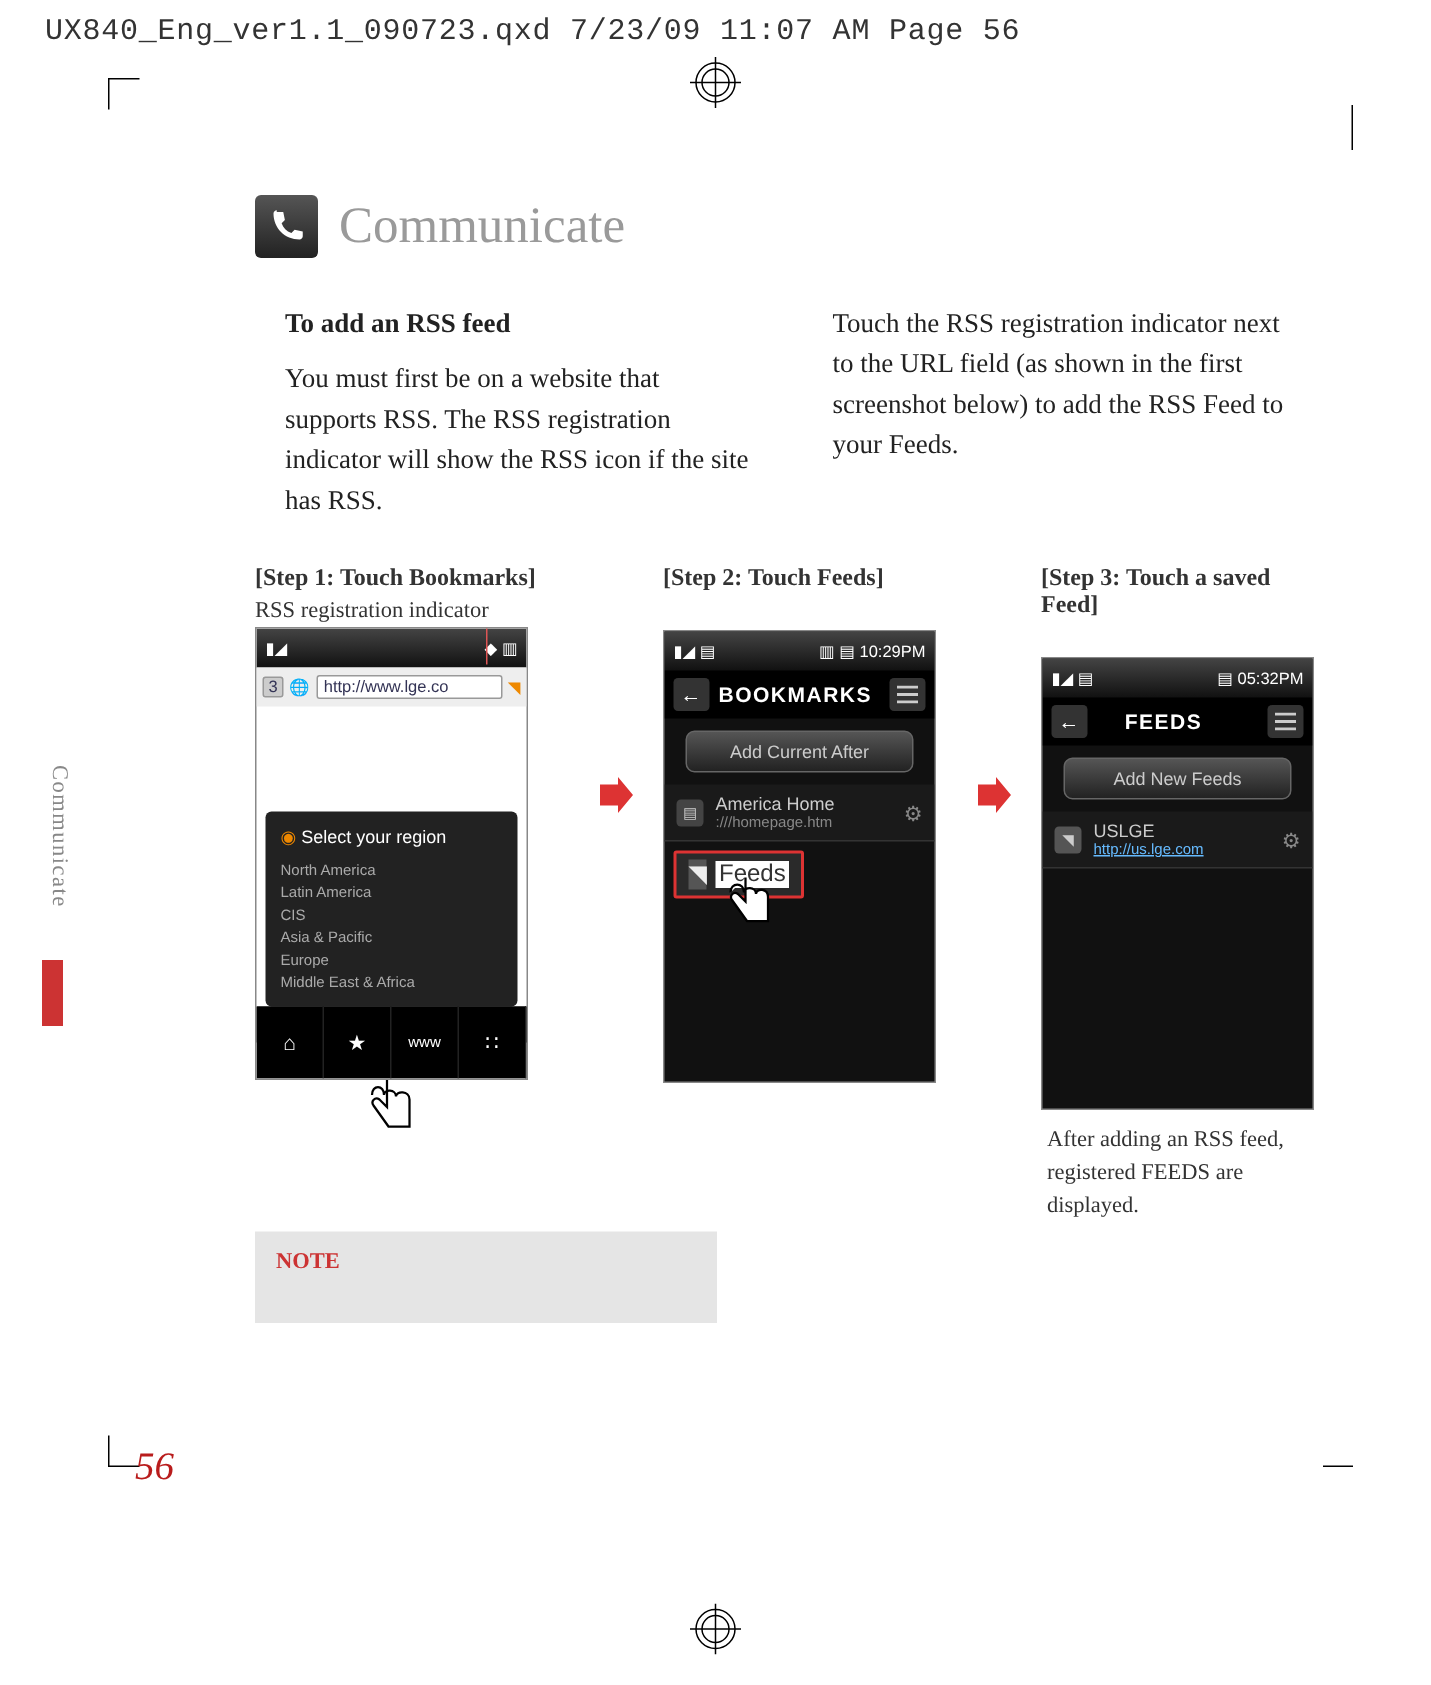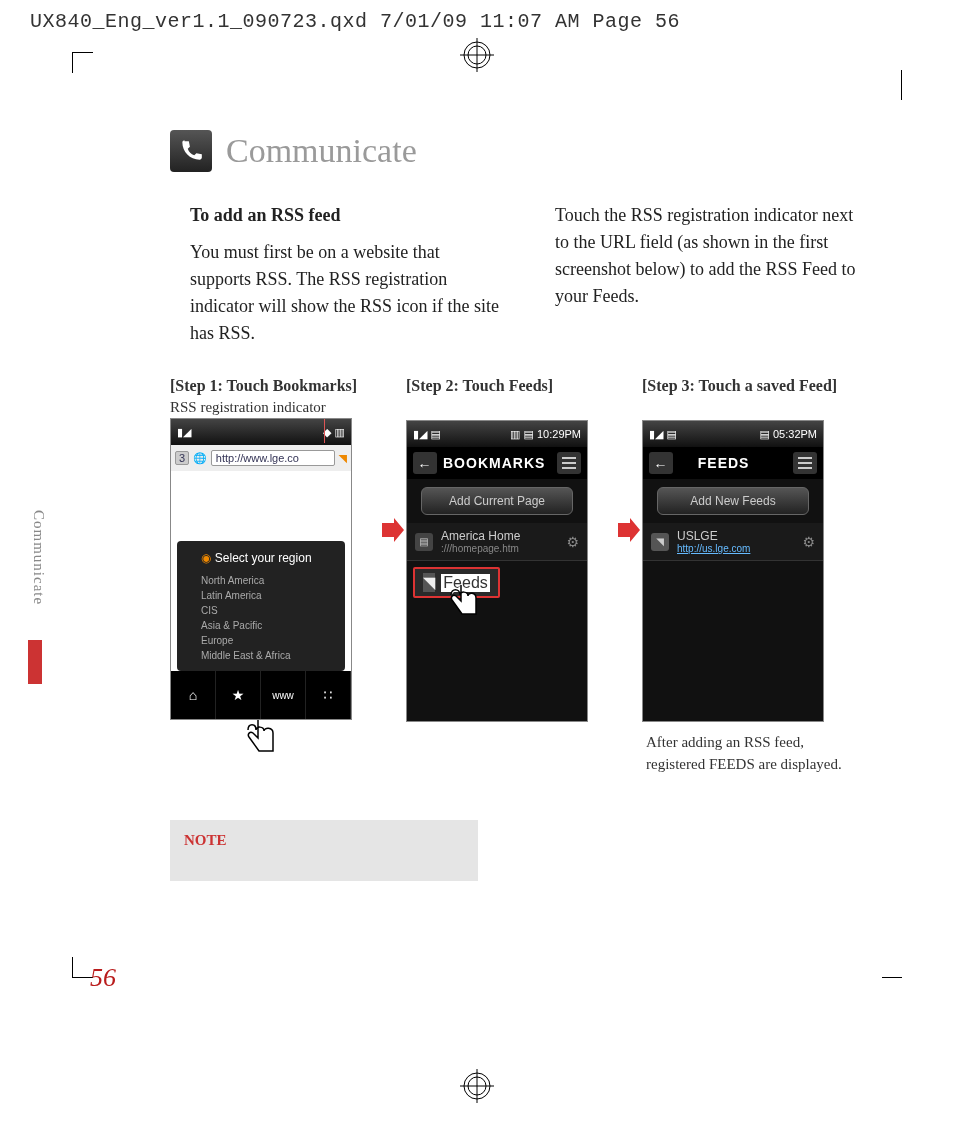--- a/index.html
+++ b/index.html
@@ -69,20 +69,21 @@
     gap: 56px;
     margin-left: 100px;
     margin-right: 20px;
   }
   .col { flex:1; font-size:18px; line-height:1.5; color:#222;}
   .subhead { font-weight:bold; margin-bottom:10px;}
   .steps-row {
     display:flex;
     margin-left:80px;
     margin-top:30px;
+    gap:18px;
     align-items:flex-start;
   }
   .step-col { width:210px; }
   .step-label { font-weight:bold; font-size:16px; margin-bottom:4px;}
   .step-sub { font-size:15px; margin-bottom:2px;}
   .phone {
     width:180px;
     height:300px;
     border:1px solid #888;
     background:#ddd;
@@ -137,21 +138,21 @@
   .row-item .gear{margin-left:auto;color:#888;font-size:14px;}
   .row-highlight{border:2px solid #d33;display:inline-flex;align-items:center;padding:4px 8px;margin:6px;position:relative;background:#2a2a2a;border-radius:2px;}
   .url-bar{
     height:26px;background:#eee;display:flex;align-items:center;padding:0 4px;font-size:11px;color:#335;gap:4px;
   }
   .url-chip{background:#fff;border:1px solid #999;border-radius:2px;padding:1px 4px;flex:1;white-space:nowrap;overflow:hidden;}
   .region-panel{
     margin:70px 6px 6px 6px;
     background:#222;
     border-radius:4px;
-    padding:8px 24px;
+    padding:8px 10px;
     color:#eee;
     font-size:11px;
   }
   .region-panel .h{color:#fff;font-size:12px;margin-bottom:6px;}
   .region-panel div{color:#aaa;padding:2px 0;font-size:10px;}
   .btm-bar{
     position:absolute;bottom:0;left:0;right:0;height:48px;background:#000;display:flex;
   }
   .btm-bar .b{flex:1;display:flex;align-items:center;justify-content:center;color:#fff;border-right:1px solid #222;font-size:14px;}
   .arrow{
@@ -197,21 +198,21 @@
     left:153px;
     top:-2px;
     width:1px;
     height:26px;
     background:#d55;
   }
 </style>
 </head>
 <body>
 
-<div class="header-line">UX840_Eng_ver1.1_090723.qxd  7/01/09  11:07 AM  Page 56</div>
+<div class="header-line">UX840_Eng_ver1.1_090723.qxd  7/23/09  11:07 AM  Page 56</div>
 
 <div class="reg-mark-top reg-mark">
   <svg width="34" height="34">
       <circle cx="17" cy="17" r="9" fill="none" stroke="#000"></circle>
       <circle cx="17" cy="17" r="13" fill="none" stroke="#000"></circle>
       <line x1="0" y1="17" x2="34" y2="17" stroke="#000"></line>
       <line x1="17" y1="0" x2="17" y2="34" stroke="#000"></line>
     </svg>
 </div>
 
@@ -310,21 +311,21 @@
           <div class="back-btn">←</div>
           <span>BOOKMARKS</span>
           <div class="list-btn">
               <svg width="14" height="12">
                 <rect width="14" height="2" fill="#ccc"></rect>
                 <rect y="5" width="14" height="2" fill="#ccc"></rect>
                 <rect y="10" width="14" height="2" fill="#ccc"></rect>
               </svg>
             </div>
         </div>
-        <div class="pill-btn">Add Current Page</div>
+        <div class="pill-btn">Add Current After</div>
         <div class="row-item">
           <div class="ico">▤</div>
           <div style="flex:1;">
             <div>America Home</div>
             <div style="color:#888;font-size:10px;">:///homepage.htm</div>
           </div>
           <div class="gear">⚙</div>
         </div>
         <div class="row-highlight">
           <span class="ico" style="background:#555;">◥</span>

